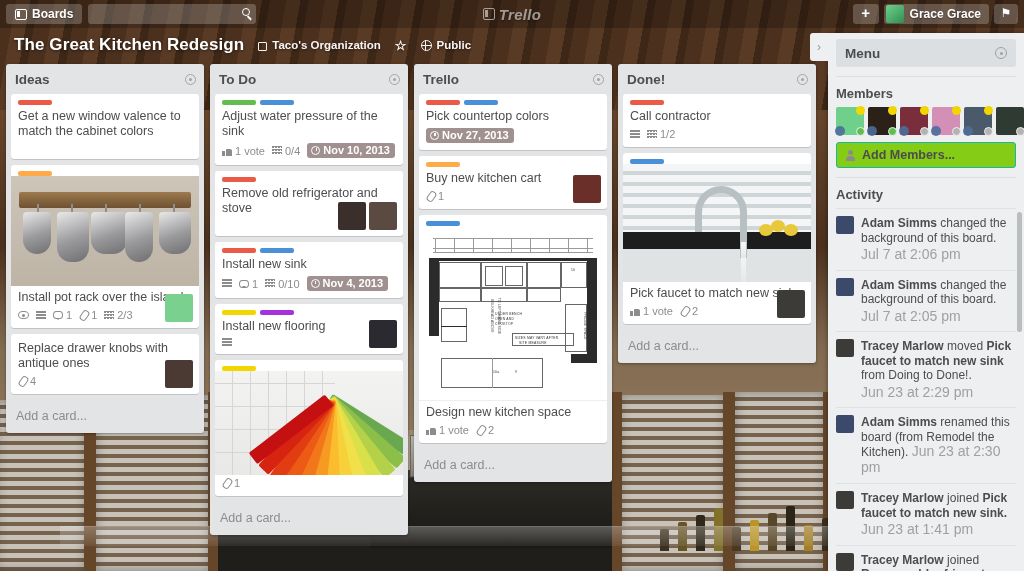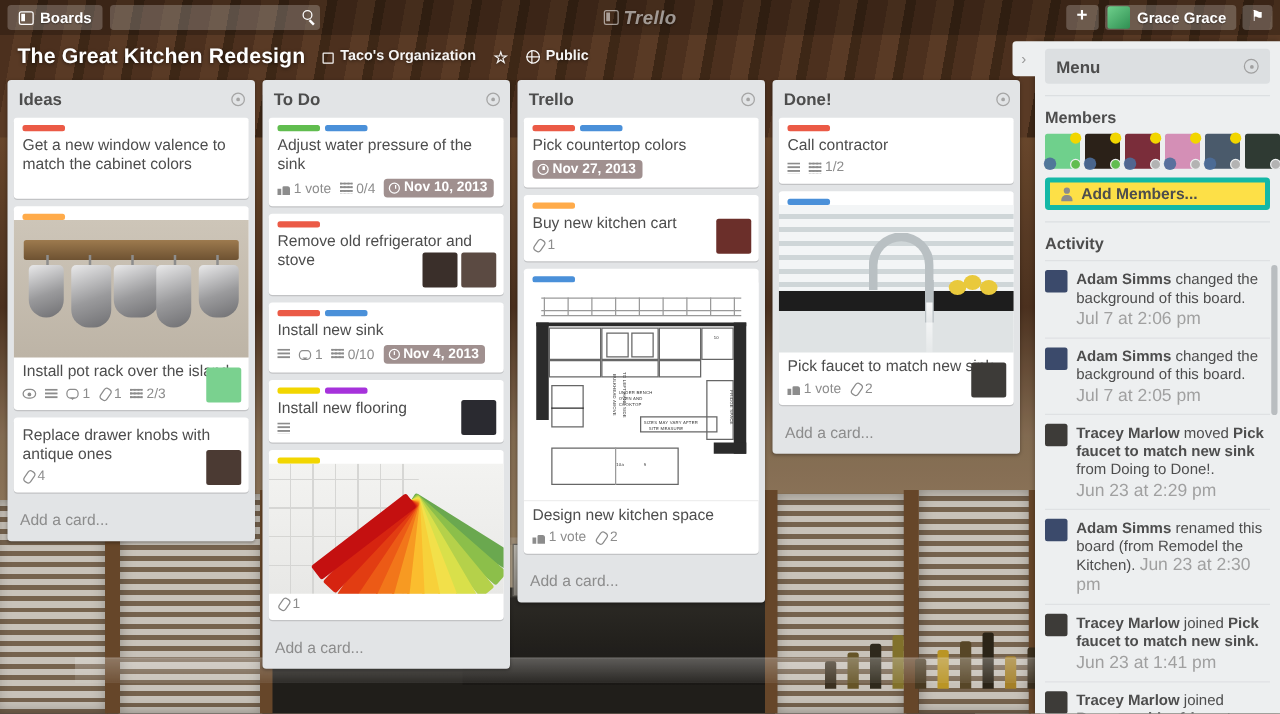--- a/index.html
+++ b/index.html
@@ -312,21 +312,21 @@
   }
   .mem .star{position:absolute;right:-1px;top:-1px;width:9px;height:9px;border-radius:50%;
     background:#f2d600;}
   .mem .dot{position:absolute;right:-1px;bottom:-1px;width:9px;height:9px;border-radius:50%;
     border:1.5px solid #edeff0;}
   .mem .dot.on{background:#61bd4f;}
   .mem .dot.off{background:#b3b3b3;}
   .mem .tr{position:absolute;left:-1px;bottom:-1px;width:10px;height:10px;border-radius:50%;
     background:#4d6d9a;opacity:.9;}
   .add-members {
-    margin:7px 8px 0 8px; background:#fde047; border:4px solid #14b8a6; border-radius:3px;
+    margin:7px 8px 0 8px; background:#84cc16; border:1px solid #14b8a6; border-radius:3px;
     height:26px; display:flex; align-items:center; gap:7px; padding:0 9px;
     font-size:12.5px; font-weight:bold; color:#4d4d4d; cursor:pointer;
   }
   .ico-person{width:9px;height:11px;position:relative;flex:none;}
   .ico-person::before{content:"";position:absolute;left:2.2px;top:0;width:5px;height:5px;
     border-radius:50%;background:#8c8c8c;}
   .ico-person::after{content:"";position:absolute;left:0;top:6px;width:9px;height:5px;
     border-radius:4px 4px 0 0;background:#8c8c8c;}
   .activity-list { overflow:hidden; padding:0 8px; flex:1; position:relative; }
   .act {

